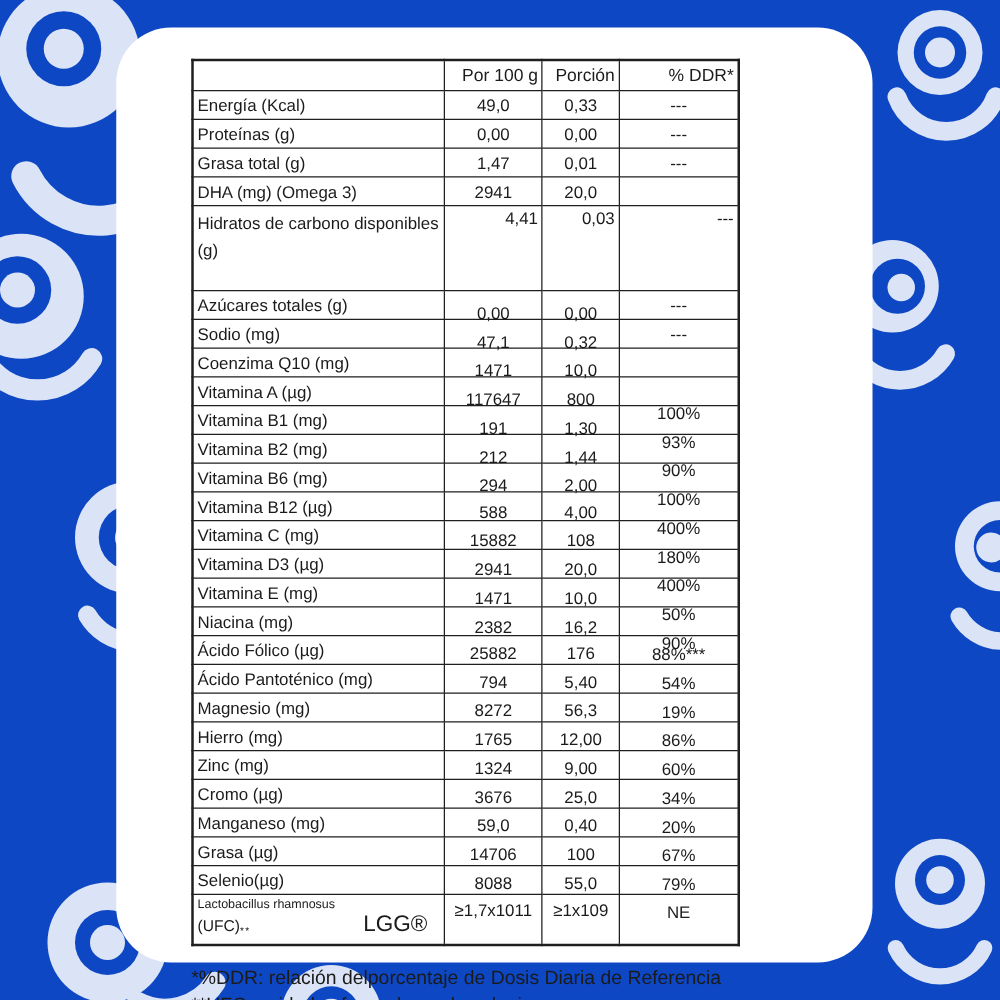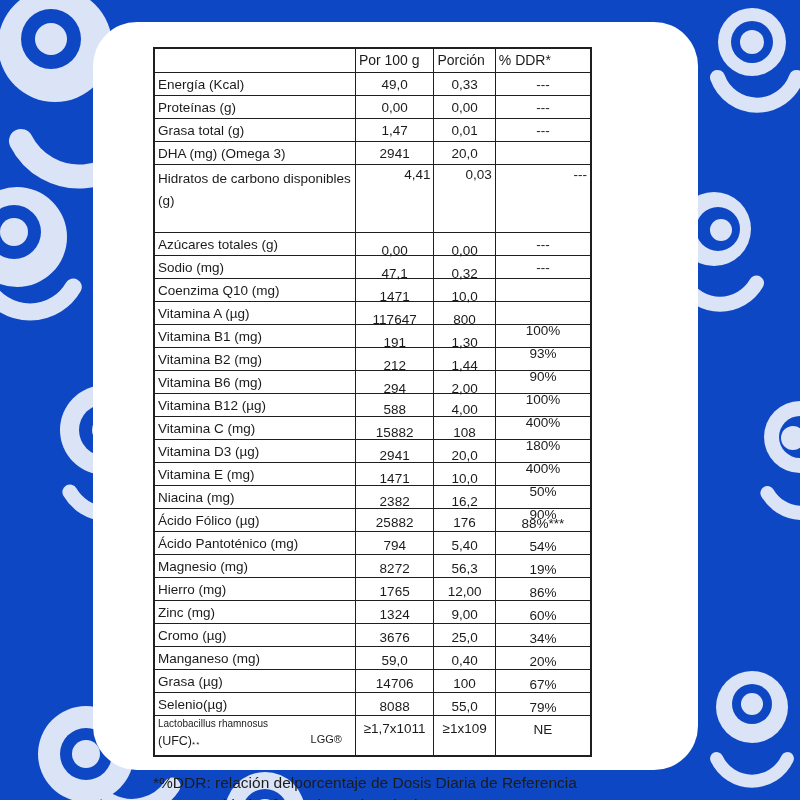--- a/index.html
+++ b/index.html
@@ -28,42 +28,42 @@
     table-layout:fixed;
     width:439px;
   }
   .nutri th,.nutri td{
     border:1.5px solid var(--line);
     font-size:13.5px;line-height:17px;
     padding:1px 3px;height:20px;
     font-weight:normal;
     overflow:visible;white-space:normal;
   }
-  .nutri th{text-align:left;font-size:14px;height:21px;}
+  .nutri th{text-align:right;font-size:14px;height:21px;}
   .col1{width:200px;} .col2{width:78px;} .col3{width:61px;} .col4{width:95px;}
   .label-cell{text-align:left;padding-left:5px;}
   .num{text-align:center;}
   .num span{position:relative;display:inline-block;}
   
   tbody tr:nth-child(n+6):nth-child(-n+12) td.c2 span,
   tbody tr:nth-child(n+6):nth-child(-n+12) td.c3 span{top:6px;}
   tbody tr:nth-child(n+13):nth-child(-n+17) td.c2 span,
   tbody tr:nth-child(n+13):nth-child(-n+17) td.c3 span{top:4px;}
   tbody tr:nth-child(n+18):nth-child(-n+27) td.c2 span,
   tbody tr:nth-child(n+18):nth-child(-n+27) td.c3 span{top:2px;}
   tbody tr:nth-child(n+9):nth-child(-n+17) td.c4 span{top:17px;}
   tbody tr:nth-child(n+18):nth-child(-n+27) td.c4 span{top:3px;}
   tbody tr:nth-child(5) td.num{vertical-align:top;text-align:right;}
   tbody tr:nth-child(5) td.label-cell{line-height:22px;padding-top:3px;padding-bottom:20px;}
   
   tr.lacto td{height:36px;}
   tr.lacto td.num{vertical-align:top;padding-top:2px;margin-left:19px;}
   .lacto-label{position:relative;display:block;height:36px;}
   .lacto-line1{position:absolute;left:0;top:0;font-size:10px;line-height:12px;}
-  .lacto-lgg{position:absolute;right:10px;top:13px;font-size:11px;}
+  .lacto-lgg{position:absolute;right:10px;top:13px;font-size:18px;}
   .lacto-line2{position:absolute;left:0;bottom:1px;font-size:12.5px;}
   .lacto-mark{font-size:8px;vertical-align:-2px;letter-spacing:1px;}
   .footnotes{
     margin:15px 0 0 60px;
     font-size:15.5px;line-height:21.5px;
   }
   .footnotes div{margin:0;}
 </style>
 </head>
 <body>

